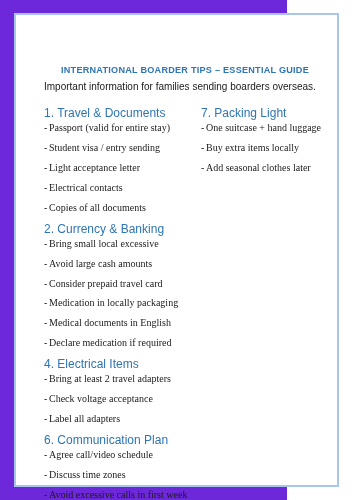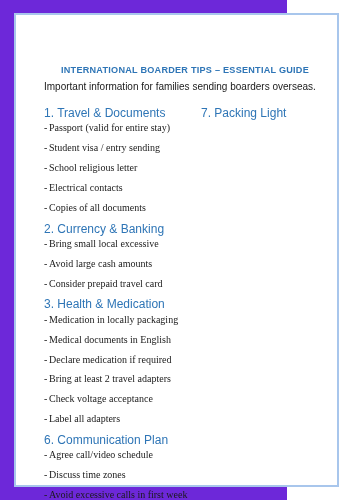--- a/index.html
+++ b/index.html
@@ -123,59 +123,64 @@
 
       <p class="doc-subtitle">Important information for families sending boarders overseas.</p>
 
       <div class="columns">
         <div class="col col-left">
             <div class="section">
               <div class="section-heading">1. Travel &amp; Documents</div>
               <ul class="bullets">
                 <li><span class="bullet-mark">-</span><span>Passport (valid for entire stay)</span></li>
                 <li><span class="bullet-mark">-</span><span>Student visa / entry sending</span></li>
-                <li><span class="bullet-mark">-</span><span>School religious letter</span></li>
+                <li><span class="bullet-mark">-</span><span>Light acceptance letter</span></li>
                 <li><span class="bullet-mark">-</span><span>Electrical contacts</span></li>
                 <li><span class="bullet-mark">-</span><span>Copies of all documents</span></li>
               </ul>
             </div>
             <div class="section">
               <div class="section-heading">2. Currency &amp; Banking</div>
               <ul class="bullets">
                 <li><span class="bullet-mark">-</span><span>Bring small local excessive</span></li>
                 <li><span class="bullet-mark">-</span><span>Avoid large cash amounts</span></li>
                 <li><span class="bullet-mark">-</span><span>Consider prepaid travel card</span></li>
               </ul>
             </div>
             <div class="section">
-              <div class="section-heading">3. Health &amp; Medication</div>
               <ul class="bullets">
                 <li><span class="bullet-mark">-</span><span>Medication in locally packaging</span></li>
                 <li><span class="bullet-mark">-</span><span>Medical documents in English</span></li>
                 <li><span class="bullet-mark">-</span><span>Declare medication if required</span></li>
               </ul>
             </div>
             <div class="section">
+              <div class="section-heading">4. Electrical Items</div>
               <ul class="bullets">
                 <li><span class="bullet-mark">-</span><span>Bring at least 2 travel adapters</span></li>
                 <li><span class="bullet-mark">-</span><span>Check voltage acceptance</span></li>
                 <li><span class="bullet-mark">-</span><span>Label all adapters</span></li>
               </ul>
             </div>
             <div class="section">
               <div class="section-heading">6. Communication Plan</div>
               <ul class="bullets">
                 <li><span class="bullet-mark">-</span><span>Agree call/video schedule</span></li>
                 <li><span class="bullet-mark">-</span><span>Discuss time zones</span></li>
                 <li><span class="bullet-mark">-</span><span>Avoid excessive calls in first week</span></li>
               </ul>
             </div>
           </div>
         <div class="col col-right">
             <div class="section">
               <div class="section-heading">7. Packing Light</div>
+              <ul class="bullets">
+                <li><span class="bullet-mark">-</span><span>One suitcase + hand luggage</span></li>
+                <li><span class="bullet-mark">-</span><span>Buy extra items locally</span></li>
+                <li><span class="bullet-mark">-</span><span>Add seasonal clothes later</span></li>
+              </ul>
             </div>
           </div>
       </div>
 
     </div>
   </div>
 </div>
 
 </body></html>

